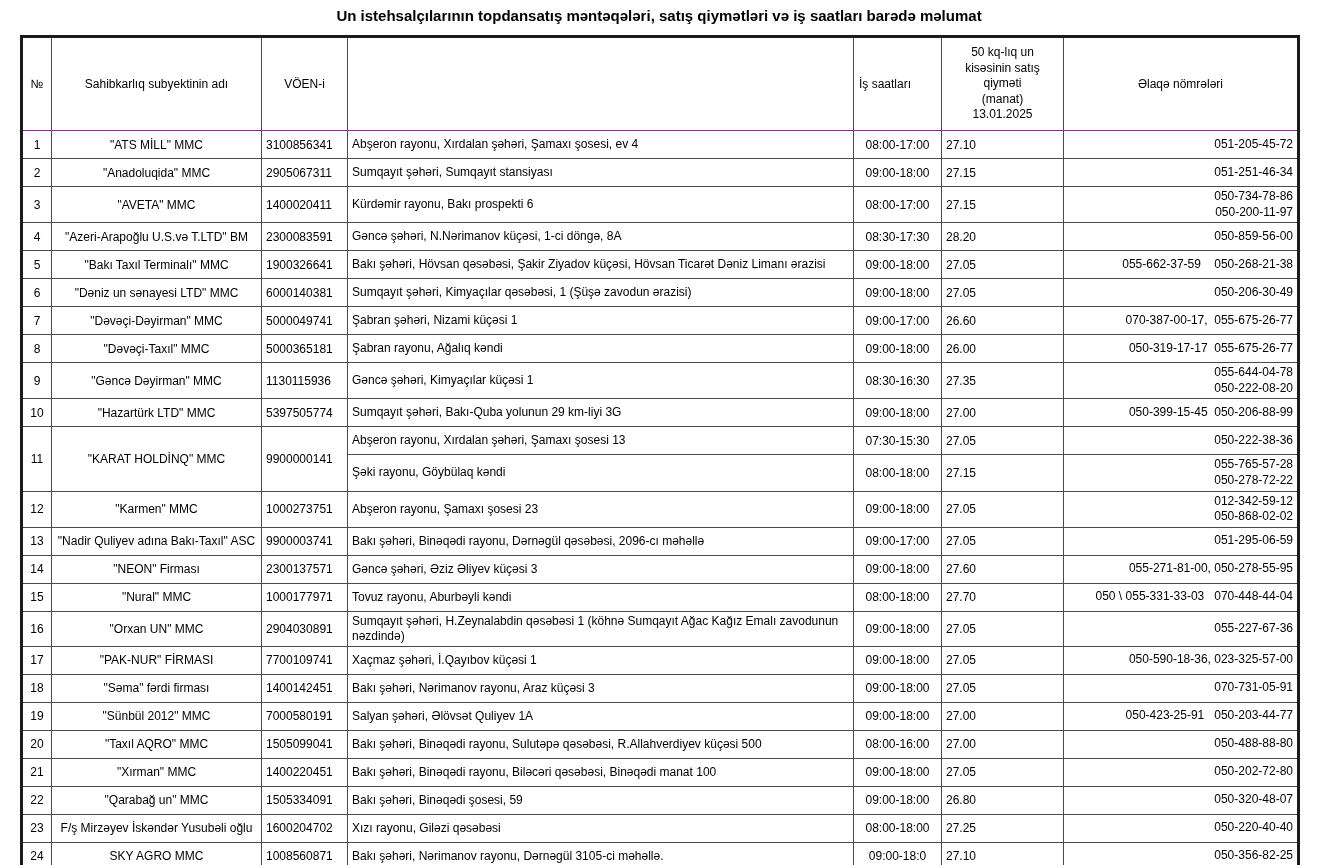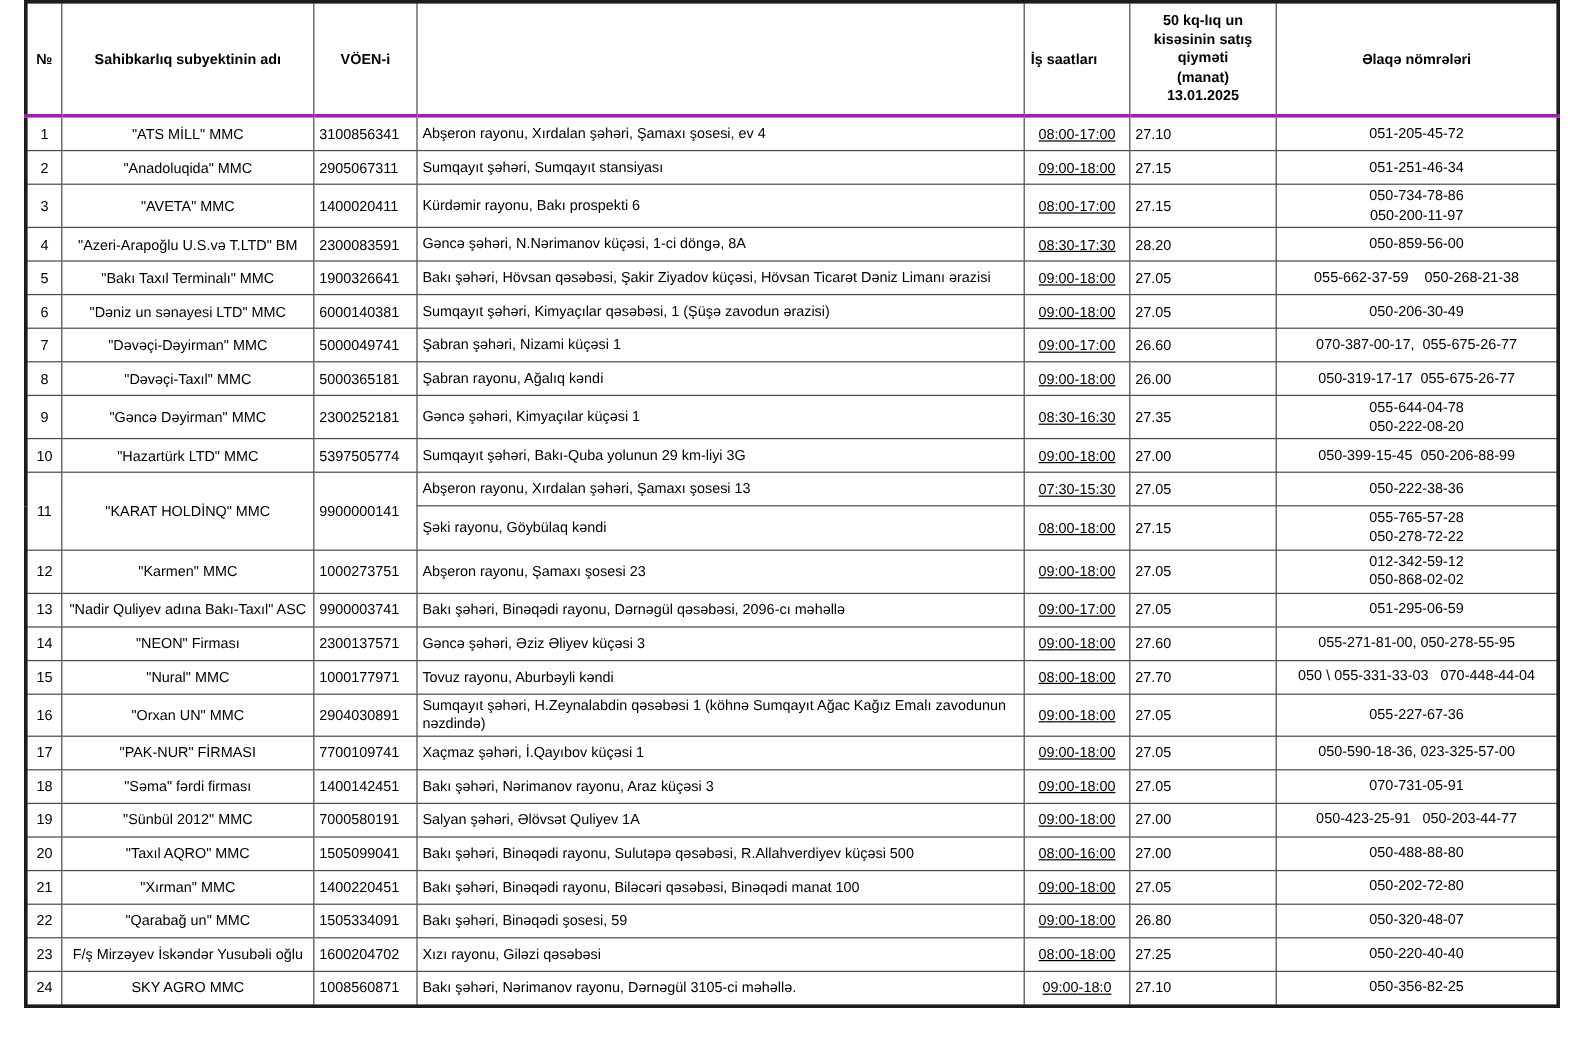--- a/index.html
+++ b/index.html
@@ -41,52 +41,54 @@
   th, td {
     border: 1px solid #4a4a4a;
     font-size: 12px;
     padding: 2px 4px;
     vertical-align: middle;
     background: #ffffff;
     overflow: hidden;
   }
   thead th {
     height: 88px;
-    font-weight: bold;
-    border-bottom: 3px solid #a21caf;
+    font-weight: normal;
+    border-bottom: 1px solid #a21caf;
     text-align: center;
   }
   thead th.h-hours {
     text-align: left;
     padding-left: 5px;
     margin-left: 40px;
   }
   thead th.h-price {
     white-space: pre-line;
     line-height: 1.3;
     text-align: center;
     font-size: 12px;
   }
   tbody td { height: 23px; }
   td.c-num   { text-align: center; }
   td.c-name  { text-align: center; }
   td.c-voen  { text-align: left; }
   td.c-address { text-align: left; line-height: 1.25; }
-  td.c-hours { text-align: center; text-decoration: underline; }
+  td.c-hours { text-align: center; }
   td.c-price { text-align: left; }
   td.c-contacts { text-align: center; }
   td.c-contacts div {
     white-space: pre;
     line-height: 1.3;
+    text-align: right;
   }
 </style>
 </head>
 <body>
 
 <div class="page">
+  <h1 class="doc-title">Un istehsalçılarının topdansatış məntəqələri, satış qiymətləri və iş saatları barədə məlumat</h1>
 
   <table class="main-table">
     <colgroup>
       <col class="w-num">
         <col class="w-name">
         <col class="w-voen">
         <col class="w-address">
       <col class="w-hours">
         <col class="w-price">
         <col class="w-contacts">
@@ -192,21 +194,21 @@
           <td class="c-address">Şabran rayonu, Ağalıq kəndi</td>
           <td class="c-hours">09:00-18:00</td>
           <td class="c-price">26.00</td>
           <td class="c-contacts">
             <div>050-319-17-17  055-675-26-77</div>
           </td>
         </tr>
         <tr>
           <td rowspan="1" class="c-num">9</td>
           <td rowspan="1" class="c-name">"Gəncə Dəyirman" MMC</td>
-          <td rowspan="1" class="c-voen">2300252181</td>
+          <td rowspan="1" class="c-voen">1130115936</td>
           <td class="c-address">Gəncə şəhəri, Kimyaçılar küçəsi 1</td>
           <td class="c-hours">08:30-16:30</td>
           <td class="c-price">27.35</td>
           <td class="c-contacts">
             <div>055-644-04-78</div>
             <div>050-222-08-20</div>
           </td>
         </tr>
         <tr>
           <td rowspan="1" class="c-num">10</td>

